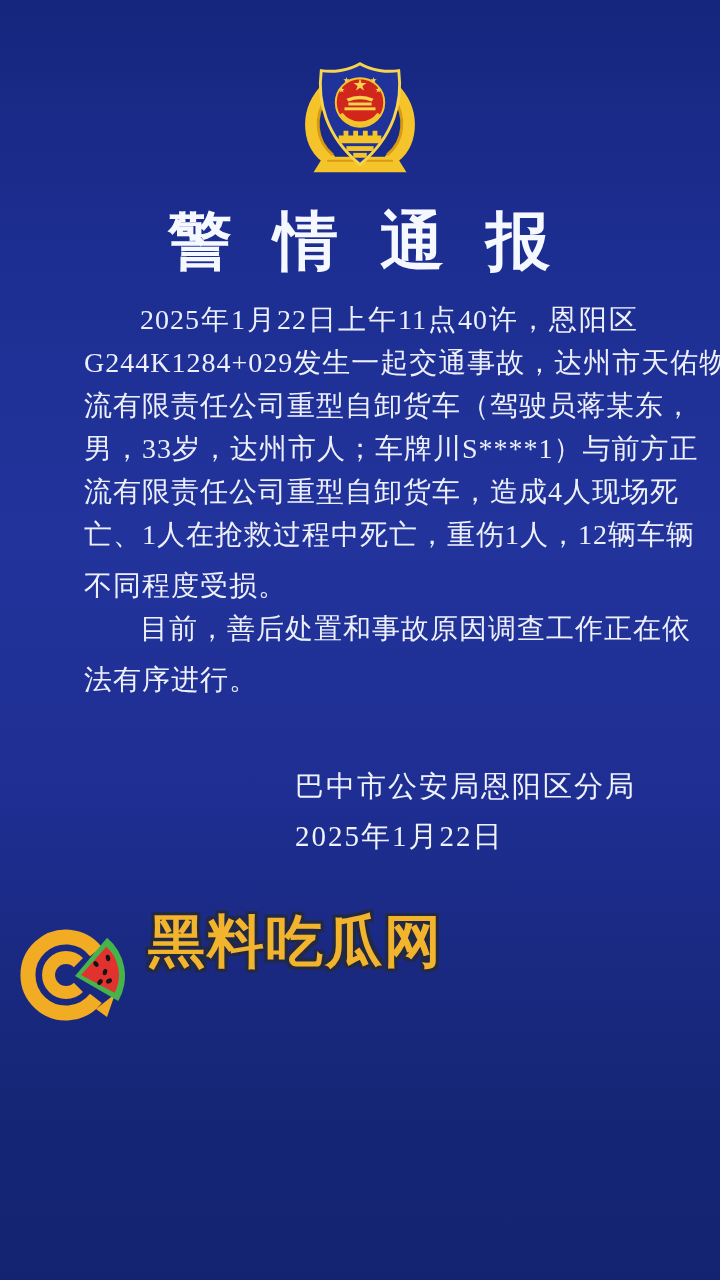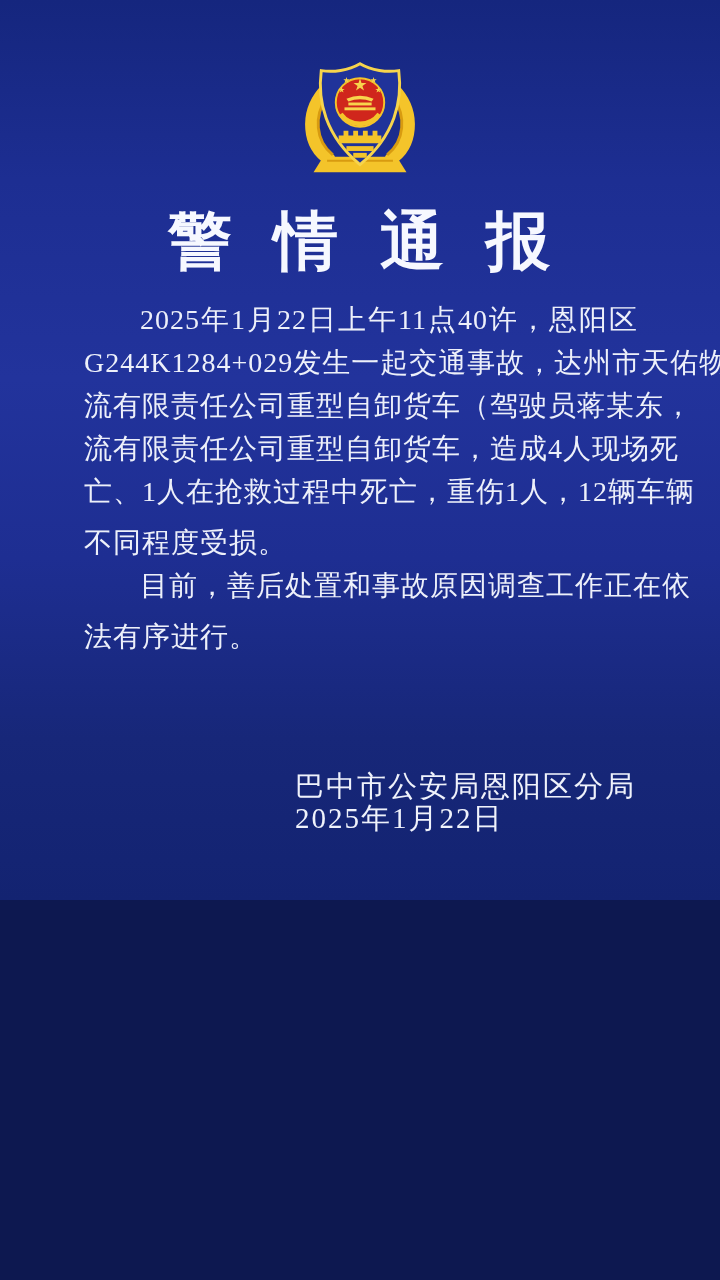--- a/index.html
+++ b/index.html
@@ -1,17 +1,17 @@
 <!DOCTYPE html>
 <html><head>
 <meta charset="utf-8">
 <style>
   html,body{margin:0;padding:0;background:#0d1850;}
   .stage{
-    position:relative;width:720px;height:900px;margin:0 auto;overflow:hidden;
+    position:relative;width:720px;height:1280px;margin:0 auto;overflow:hidden;
     background:linear-gradient(180deg,#15267E 0%,#1D2E92 20%,#22339C 42%,#1E2E92 62%,#172779 82%,#132371 100%);
     font-family:"Liberation Serif","DejaVu Serif",serif;
   }
   
   .badge{position:absolute;left:298px;top:58px;width:124px;height:122px;}
   
   .title{
     position:absolute;left:0;top:196px;width:720px;height:92px;line-height:92px;
     text-align:center;color:#F6F8FF;font-size:64px;font-weight:bold;
     word-spacing:22px;letter-spacing:2px;
@@ -20,21 +20,21 @@
   .body-text{position:absolute;left:84px;top:298px;width:554px;color:#EDF0FA;}
   .body-line{
     font-size:28px;height:43px;line-height:43px;white-space:nowrap;
     text-align:justify;text-align-last:justify;letter-spacing:1px;
   }
   .body-line.first{text-indent:2em;}
   .body-line.last{text-align-last:left;margin-top:8px;}
   
   .sign-block{position:absolute;right:84px;top:770px;text-align:left;color:#EFF2FB;}
   .sign-name{font-size:29px;line-height:32px;letter-spacing:2px;}
-  .sign-date{font-size:29px;line-height:32px;letter-spacing:2px;}
+  .sign-date{font-size:29px;line-height:32px;margin-top:18px;letter-spacing:2px;}
   
   .watermark{position:absolute;left:8px;top:891px;width:480px;height:146px;font-family:"DejaVu Sans","Liberation Sans",sans-serif;margin-top:16px;}
   .wm-logo{position:absolute;left:0;top:2px;width:128px;height:128px;}
   .wm-texts{position:absolute;left:140px;top:0;}
   .wm-name{
     font-size:57px;line-height:68px;font-weight:bold;color:#F2B42C;letter-spacing:2px;
     text-shadow:-3px -3px 0 #232945,3px -3px 0 #232945,-3px 3px 0 #232945,3px 3px 0 #232945,
                 -3px 0 0 #232945,3px 0 0 #232945,0 -3px 0 #232945,0 3px 0 #232945;
   }
   .wm-url{
@@ -91,20 +91,21 @@
     <rect x="50" y="89" width="28" height="5" fill="#F4C42A"></rect>
     <rect x="57" y="96" width="14" height="5" fill="#F4C42A"></rect>
   </svg>
 
   <div class="title">警 情 通 报</div>
 
   <div class="body-text">
       <div class="body-line first">2025年1月22日上午11点40许，恩阳区</div>
       <div class="body-line">G244K1284+029发生一起交通事故，达州市天佑物</div>
       <div class="body-line">流有限责任公司重型自卸货车（驾驶员蒋某东，</div>
+      <div class="body-line">男，33岁，达州市人；车牌川S****1）与前方正</div>
       <div class="body-line">流有限责任公司重型自卸货车，造成4人现场死</div>
       <div class="body-line">亡、1人在抢救过程中死亡，重伤1人，12辆车辆</div>
       <div class="body-line last">不同程度受损。</div>
       <div class="body-line first">目前，善后处置和事故原因调查工作正在依</div>
       <div class="body-line last">法有序进行。</div>
     </div>
 
   <div class="sign-block">
     <div class="sign-name">巴中市公安局恩阳区分局</div>
     <div class="sign-date">2025年1月22日</div>

